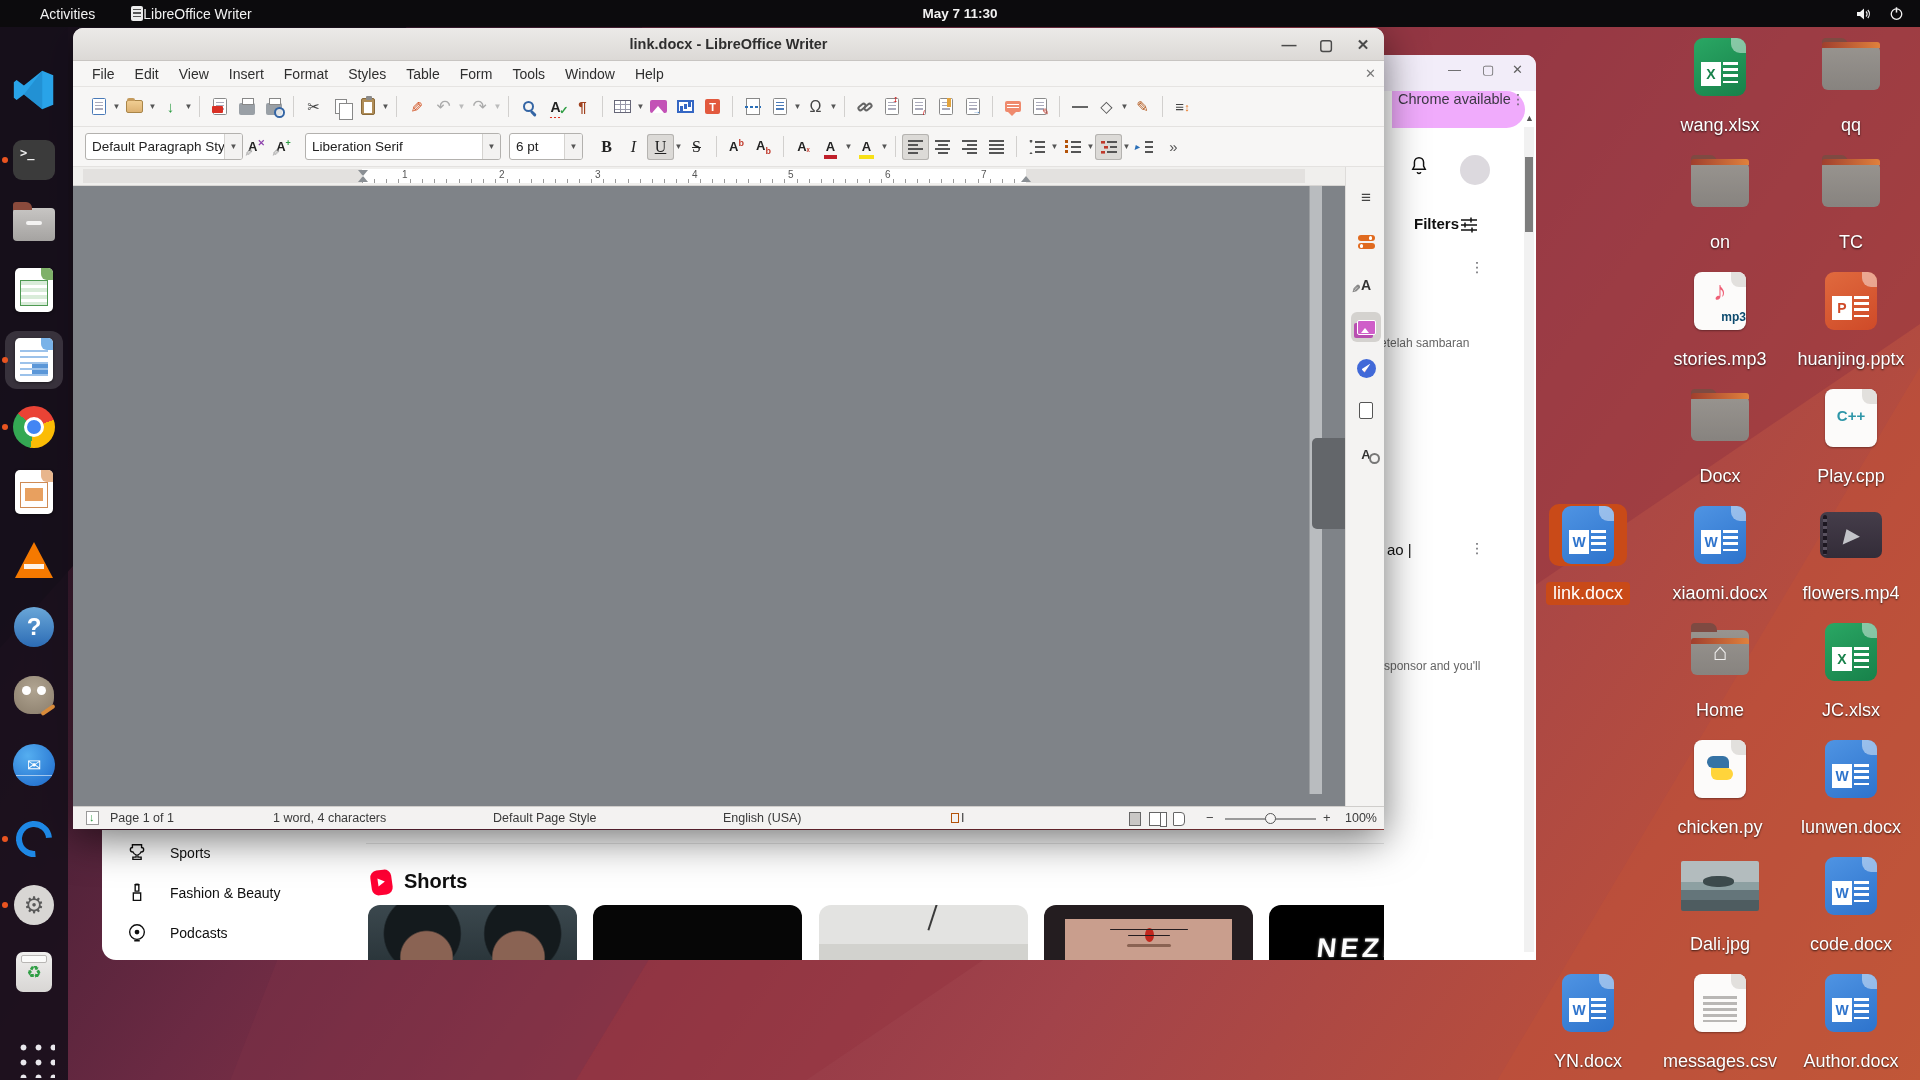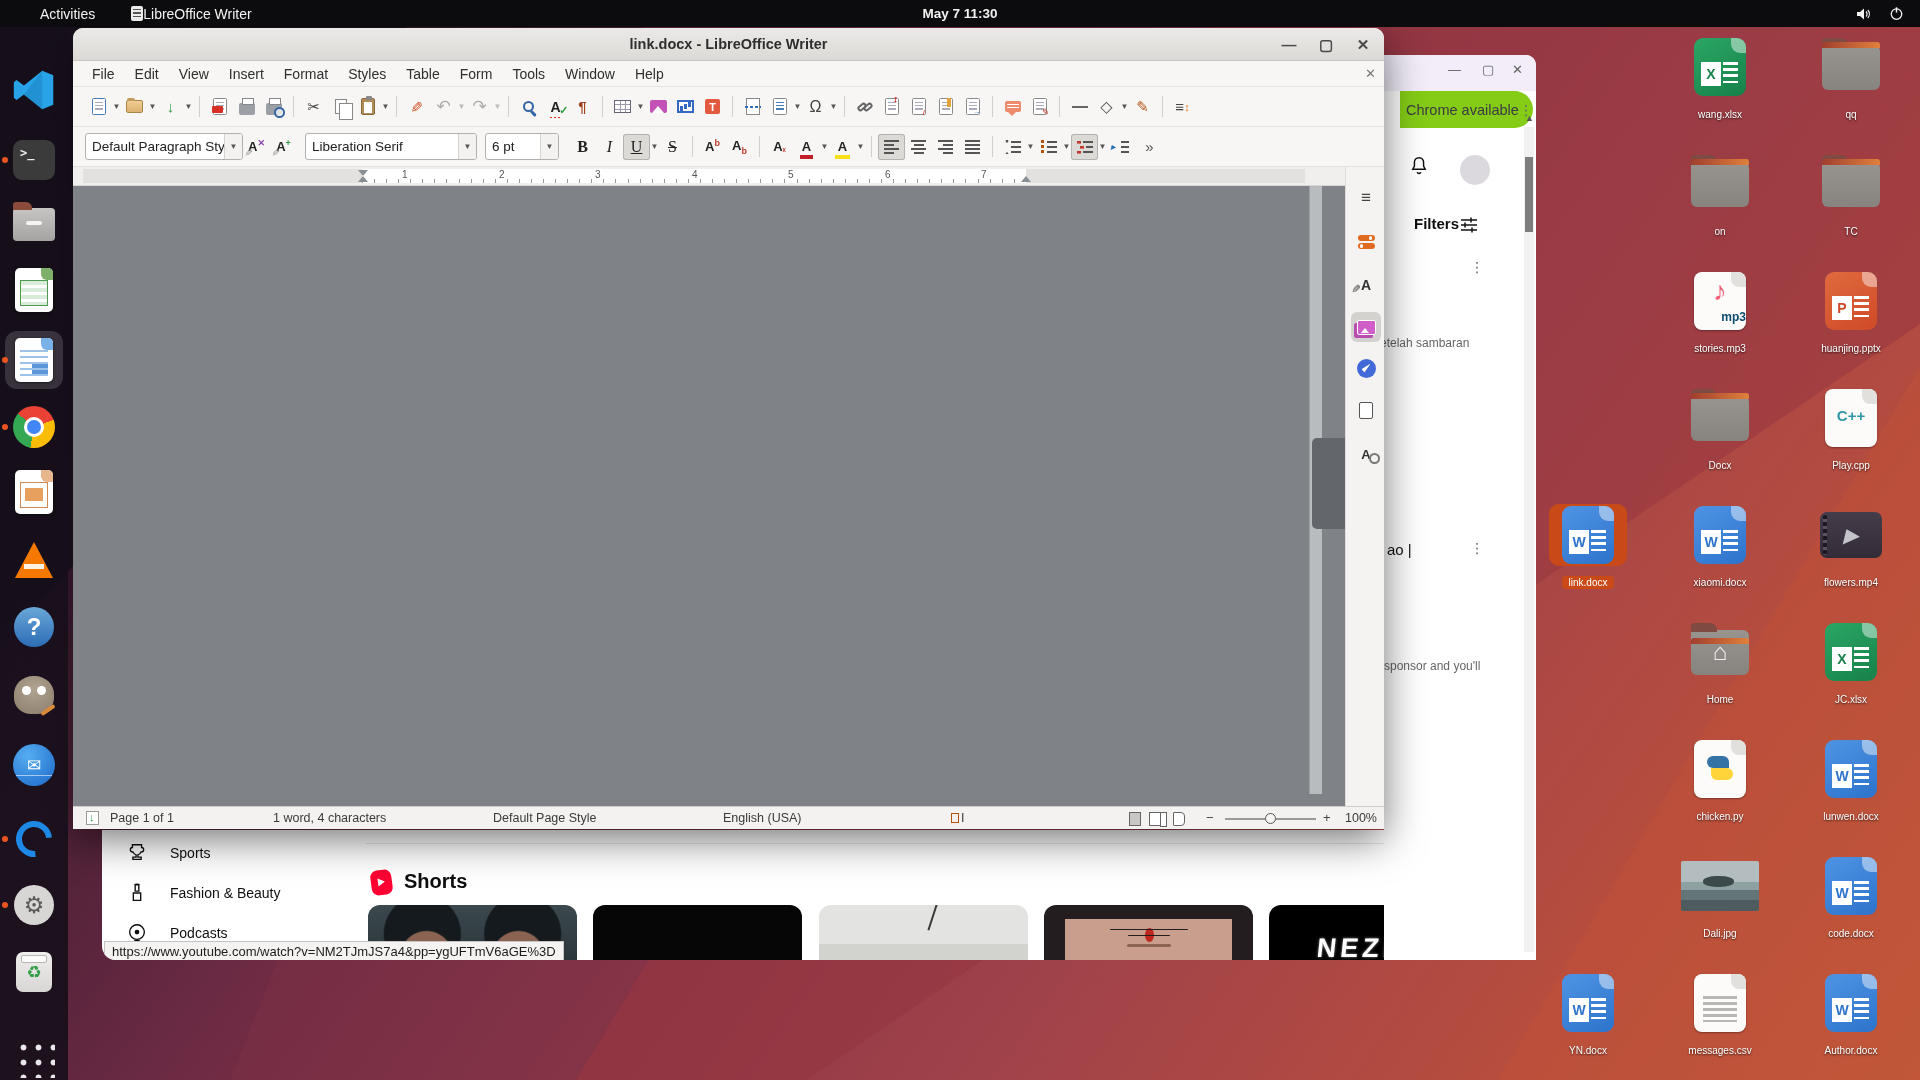--- a/index.html
+++ b/index.html
@@ -61,21 +61,21 @@
 .g-set{width:40px;height:40px;border-radius:50%;background:#d8d6d4;color:#5a5a5a;font-size:23px;display:flex;align-items:center;justify-content:center}
 .g-trash{width:36px;height:40px;border-radius:7px;background:linear-gradient(#f0efee,#d8d6d4);color:#2f9e44;font-size:17px;
   display:flex;align-items:center;justify-content:center;position:relative}
 .g-trash::before{content:"";position:absolute;top:3px;left:5px;right:5px;height:6px;background:#fbfbfa;border:1px solid #b8b6b4;border-radius:2px}
 .g-grid{width:42px;height:42px;display:block;background-image:radial-gradient(#e9e7ec 2.6px,transparent 3.3px);background-size:15px 15px;background-position:3px 4px}
 .dock-divider{position:absolute;left:16px;width:36px;height:1px;background:rgba(255,255,255,.55)}
 
 
 .desk{position:absolute;width:120px;display:flex;flex-direction:column;align-items:center;z-index:5}
 .desk .ic{width:78px;height:62px;display:flex;align-items:center;justify-content:center;position:relative;border-radius:10px}
-.desk .lbl{margin-top:10px;padding:1px 7px;border-radius:4px;color:#fff;font-size:10px;white-space:nowrap;text-shadow:0 1px 2px rgba(0,0,0,.75)}
+.desk .lbl{margin-top:16px;padding:1px 7px;border-radius:4px;color:#fff;font-size:18px;white-space:nowrap;text-shadow:0 1px 2px rgba(0,0,0,.75)}
 .desk.selected .ic{background:#c94a18}
 .desk.selected .lbl{background:#c94a18;text-shadow:none}
 .fold{width:58px;height:45px;background:linear-gradient(#98948f,#87837f);border-radius:4px 6px 6px 6px;position:relative}
 .fold::before{content:"";position:absolute;top:-7px;left:0;width:26px;height:9px;background:#7e4a42;border-radius:4px 7px 0 0}
 .fold::after{content:"";position:absolute;top:-3px;left:0;right:0;height:6px;background:linear-gradient(90deg,#a03f2e,#e0813c);border-radius:3px 3px 0 0}
 .offdoc{width:52px;height:58px;border-radius:9px;position:relative}
 .offdoc::before{content:"";position:absolute;top:0;right:0;width:15px;height:15px;border-radius:0 9px 0 9px;background:rgba(255,255,255,.45)}
 .offdoc::after{content:"";position:absolute;right:8px;top:24px;width:15px;height:24px;
   background:repeating-linear-gradient(#fff 0 2.6px,transparent 2.6px 6.2px)}
 .offdoc .bdg{position:absolute;left:7px;top:24px;width:20px;height:24px;background:#fff;display:flex;align-items:center;justify-content:center;
@@ -252,21 +252,21 @@
 .vico.book{border-radius:1px 4px 4px 1px}
 .ztrack{position:absolute;top:11px;width:91px;height:2px;background:#9a9a9a}
 .ztrack::before{content:"";position:absolute;left:45px;top:-3px;width:1.5px;height:8px;background:#888}
 .zknob{position:absolute;top:-5px;left:40px;width:11px;height:11px;border-radius:50%;background:#f6f5f4;border:1.5px solid #555}
 .zsign{position:absolute;top:3px;font-size:13px;color:#444}
 
 
 #sliver{position:absolute;left:1384px;top:55px;width:152px;height:905px;background:#fff;border-radius:0 10px 0 0;z-index:10;overflow:hidden}
 #sliver .topzone{position:absolute;left:0;top:0;right:0;height:36px;background:#f2edf9;color:#555}
 #sliver .wb{position:absolute;top:7px;font-size:13px;color:#5f5f5f}
-.pill{position:absolute;left:16px;top:36px;width:133px;height:37px;background:#84cc16;border-radius:0 19px 19px 0;display:flex;align-items:center}
+.pill{position:absolute;left:8px;top:36px;width:133px;height:37px;background:#f0abfc;border-radius:0 19px 19px 0;display:flex;align-items:flex-start}
 .pill .ptxt{font-size:14.5px;color:#3c3844;padding-left:6px;white-space:nowrap;overflow:hidden;flex:1}
 .kebab{color:#5f5f64;font-size:14px;letter-spacing:0}
 .bellico{position:absolute;left:24px;top:100px}
 .avatar{position:absolute;left:76px;top:100px;width:30px;height:30px;border-radius:50%;background:#dcd9de}
 .cscroll{position:absolute;right:2px;top:72px;bottom:8px;width:10px;background:#f1f1f1}
 .cscroll .cth{position:absolute;left:1px;right:1px;top:30px;height:75px;background:#7d7d7d}
 .cscroll .up{position:absolute;left:1px;top:-14px;font-size:9px;color:#555}
 .filters{position:absolute;left:30px;top:160px;font:700 15px "Liberation Sans",sans-serif;color:#0f0f0f}
 .slidico{position:absolute;left:76px;top:161px}
 .kb2{position:absolute;left:86px;top:204px}
@@ -525,21 +525,20 @@
     <span class="shorts-h">Shorts</span>
     <span class="ytkebab">⋮</span>
     <div class="thumb t1" style="left:266px"></div>
     <div class="thumb t2" style="left:491px"></div>
     <div class="thumb t3" style="left:717px"></div>
     <div class="thumb t4" style="left:942px"></div>
     <div class="thumb t5" style="left:1167px">
       <span class="nz">NEZHA</span>
     </div>
     <span class="ytdown">▼</span>
-    <div class="urltip">https://www.youtube.com/watch?v=NM2TJmJS7a4&amp;pp=ygUFTmV6aGE%3D</div>
   </div>
 
   <div id="writer">
     <div id="wr-title">
       <span>link.docx - LibreOffice Writer</span>
       <div class="winbtns">
         <span>—</span>
         <span>▢</span>
         <span>✕</span>
       </div>
@@ -691,21 +690,21 @@
         <span class="carr">▼</span>
       </div>
       <span class="tbi">
           <span class="supb">A<i style="color:#8e44ad">✕</i></span>
           <span style="position:absolute;left:1px;bottom:2px;font-size:10px;color:#999;transform:rotate(90deg)">✎</span>
         </span>
       <span class="tbi">
           <span class="supb">A<i style="color:#2f9e44">+</i></span>
           <span style="position:absolute;left:1px;bottom:2px;font-size:10px;color:#999;transform:rotate(90deg)">✎</span>
         </span>
-      <div class="combo" style="width:172px;margin-left:8px">
+      <div class="combo" style="width:196px;margin-left:8px">
         <span class="cval">Liberation Serif</span>
         <span class="carr">▼</span>
       </div>
       <div class="combo" style="width:74px;margin-left:8px">
         <span class="cval">6 pt</span>
         <span class="carr">▼</span>
       </div>
       <span style="width:10px"></span>
       <span class="tbi">
           <span class="fmtg" style="font-weight:700">B</span>

